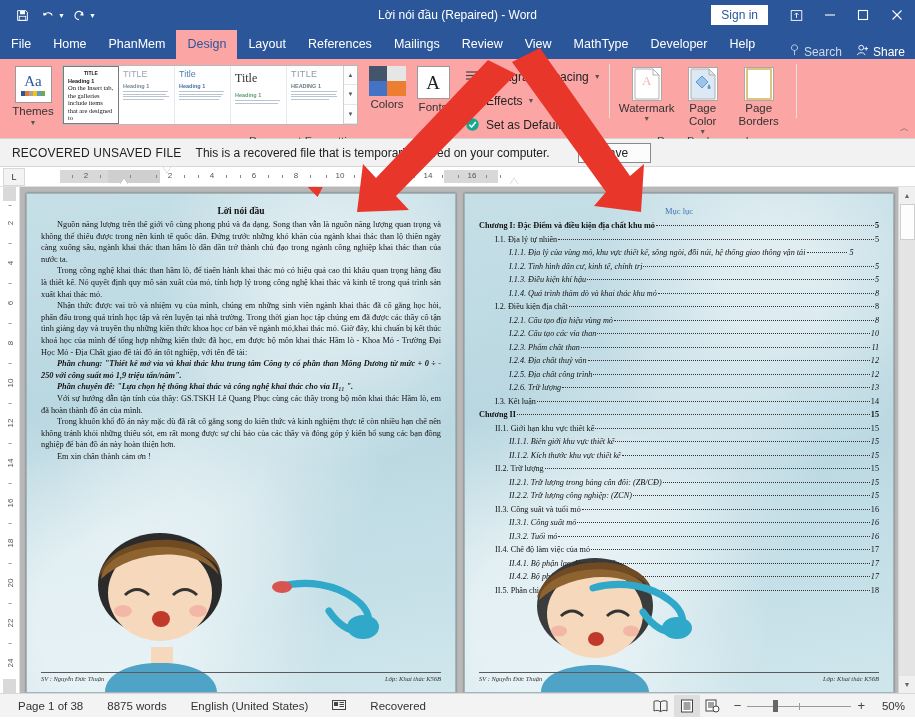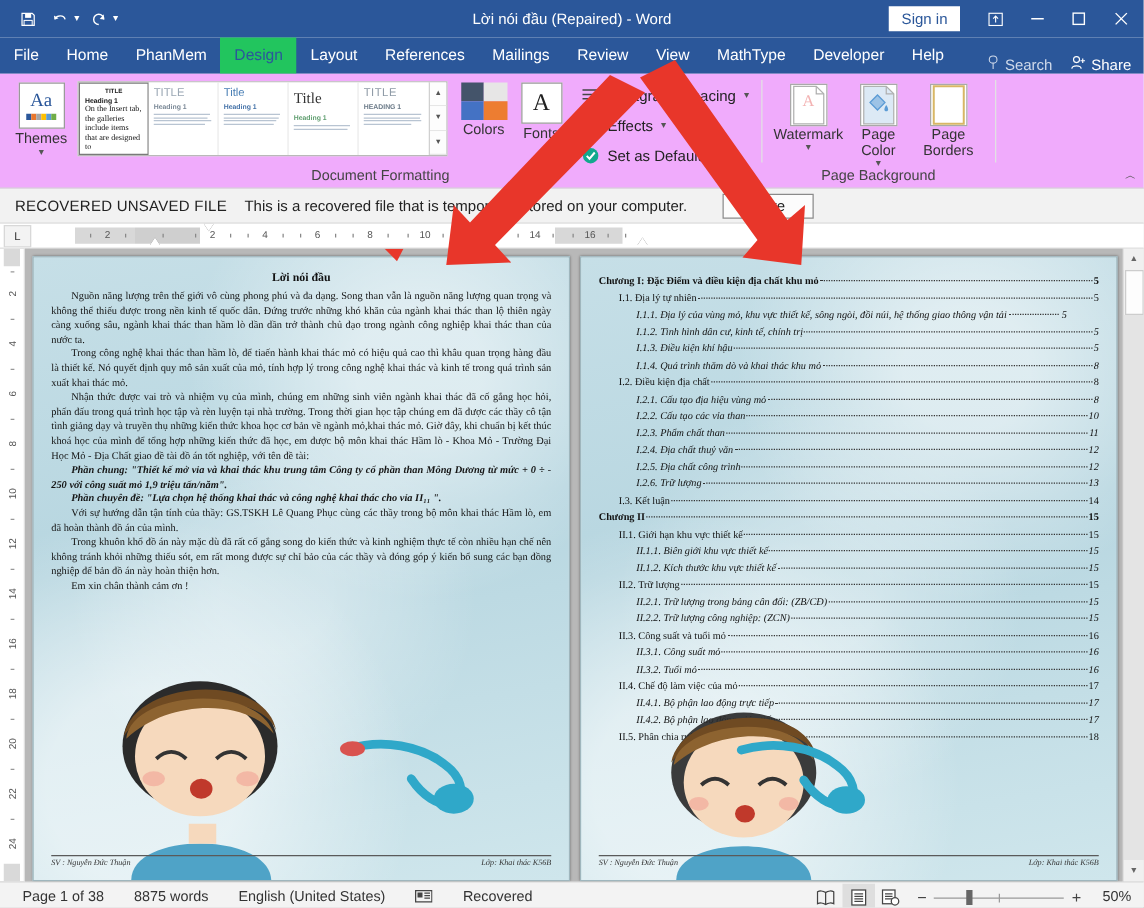--- a/index.html
+++ b/index.html
@@ -40,28 +40,28 @@
   .winbtn.close{ width:36px; }
 
   
   #tabsrow{
     height:29px; background:#2b579a; display:flex; align-items:flex-end;
     position:relative; color:#fff; font-size:12.5px;
   }
   .rtab{
     padding:0 11px; height:29px; line-height:29px; cursor:default; white-space:nowrap;
   }
-  .rtab.active{ background:#22c55e; color:#2b579a; }
+  .rtab.active{ background:#fca5a5; color:#2b579a; }
   .right-tools{ margin-left:auto; display:flex; align-items:center; padding-right:10px; gap:14px; }
   .rt-item{ display:flex; align-items:center; gap:4px; font-size:12px; color:#cfd9ea; }
   .rt-item.share{ color:#fff; }
 
   
   #ribbon{
-    height:92px; background:#f0abfc; border-bottom:1px solid #d4d4d4;
+    height:80px; background:#fca5a5; border-bottom:1px solid #d4d4d4;
     display:flex; position:relative;
   }
   .rgroup{ display:flex; flex-direction:column; position:relative; }
   .rgroup-inner{ display:flex; align-items:flex-start; padding:4px 4px 0 4px; flex:1; }
   .rgroup-label{
     text-align:center; font-size:11.5px; color:#444; padding-bottom:3px;
   }
   .rsep{ width:1px; background:#e2e2e2; margin:5px 0 20px 0; }
 
   
@@ -660,20 +660,21 @@
 
       <div class="footer">
         <span>SV : Nguyễn Đức Thuận</span>
         <span>Lớp: Khai thác K56B</span>
       </div>
     </div>
 
     <div class="page">
       <div class="pagebg"></div>
       <div class="pagecontent">
+        <div class="toc-title">Mục lục</div>
         <div id="toc-list">
             <div class="toc-row lvl0">
               <span class="txt">Chương I: Đặc Điểm và điều kiện địa chất khu mỏ</span>
               <span class="dots"></span>
               <span class="pg">5</span>
             </div>
             <div class="toc-row lvl1">
               <span class="txt">I.1. Địa lý tự  nhiên</span>
               <span class="dots"></span>
               <span class="pg">5</span>

